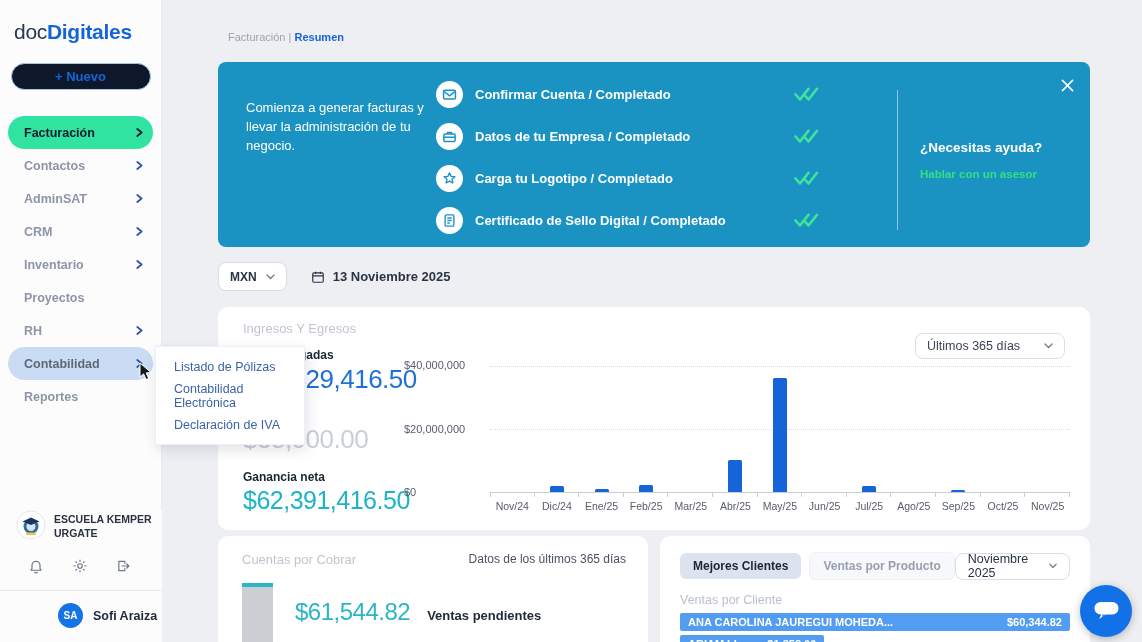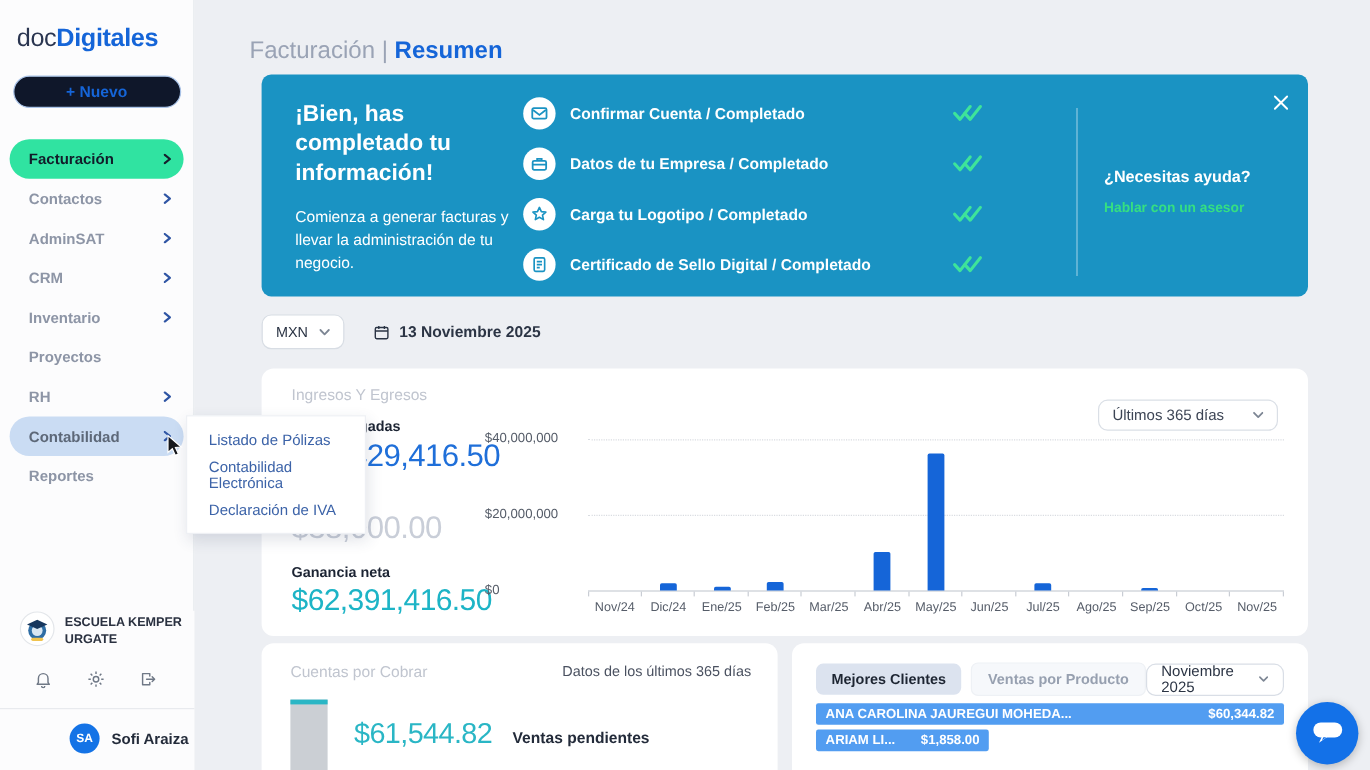--- a/index.html
+++ b/index.html
@@ -25,21 +25,21 @@
   .acct-name{margin-left:8px;font-size:10.5px;font-weight:700;color:#2a3140;line-height:1.3;}
   .icon-row{display:flex;justify-content:space-between;padding:0 30px 0 28px;margin-bottom:16px;}
   .icon-btn{display:flex;align-items:center;cursor:pointer;}
   .sb-divider{height:1px;background:#e8eaee;margin:0;}
   .user-row{display:flex;align-items:center;padding:12px 0 14px 58px;}
   .sa-avatar{width:25px;height:25px;border-radius:50%;background:#1473e6;color:#fff;font-size:10px;font-weight:700;
              display:flex;align-items:center;justify-content:center;}
   .user-name{margin-left:10px;font-size:12.5px;font-weight:600;color:#232b3a;white-space:nowrap;}
 
   
-  .breadcrumb{position:absolute;left:208px;top:31px;font-size:20px;color:#9aa3b5;}
+  .breadcrumb{position:absolute;left:228px;top:31px;font-size:11px;color:#9aa3b5;}
   .breadcrumb .page{color:#1565d8;font-weight:700;}
 
   
   .banner{position:absolute;left:218px;top:62px;width:872px;height:185px;background:#1a93c3;border-radius:8px;color:#fff;display:flex;}
   .banner-left{width:218px;padding:22px 0 0 28px;flex:none;}
   .b-title{width:162px;font-size:19px;font-weight:700;line-height:1.28;}
   .b-sub{width:180px;margin-top:15px;font-size:13px;line-height:1.45;}
   .checklist{flex:1;padding:11px 78px 0 0;}
   .check-row{display:flex;align-items:center;height:42px;}
   .circle-icon{flex:none;width:27px;height:27px;border-radius:50%;background:#fff;display:flex;align-items:center;justify-content:center;margin-right:12px;}
@@ -47,21 +47,21 @@
   .dblcheck{display:flex;align-items:center;}
   .banner-right{flex:none;width:193px;margin:28px 0 17px;border-left:1px solid rgba(255,255,255,.5);padding:50px 16px 0 22px;}
   .help-title{font-size:13.5px;font-weight:700;}
   .help-text{margin-top:11px;font-size:11px;line-height:1.55;}
   .help-link{margin-top:13px;font-size:11.5px;font-weight:700;color:#35df82;cursor:pointer;}
   .banner-close{position:absolute;top:17px;right:16px;cursor:pointer;display:flex;}
 
   
   .controls{position:absolute;left:218px;top:262px;display:flex;align-items:center;height:29px;}
   .currency-select{display:flex;align-items:center;gap:9px;height:29px;padding:0 11px;background:#fff;
-                   border:1px solid #d8dde4;border-radius:8px;font-size:12px;font-weight:400;color:#2b3444;cursor:pointer;}
+                   border:1px solid #d8dde4;border-radius:8px;font-size:12px;font-weight:700;color:#2b3444;cursor:pointer;}
   .date-group{display:flex;align-items:center;gap:8px;margin-left:24px;font-size:13px;font-weight:700;color:#2b3444;}
 
   
   .chart-card{position:absolute;left:218px;top:307px;width:872px;height:223px;background:#fff;border-radius:10px;}
   .card-title{position:absolute;left:25px;top:14px;font-size:13px;color:#c0c5cf;}
   .range-select{position:absolute;right:25px;top:26px;width:150px;height:26px;display:flex;align-items:center;justify-content:space-between;
                 padding:0 11px;background:#fff;border:1px solid #dadfe6;border-radius:8px;font-size:12.5px;color:#3c4454;cursor:pointer;}
   .metrics{position:absolute;left:25px;top:41px;}
   .m-label{font-size:12px;font-weight:700;color:#1c2433;}
   .m-value{font-size:26px;margin:2px 0 13px;letter-spacing:-.5px;}
@@ -225,21 +225,20 @@
   </div>
 
   <div class="breadcrumb">
     <span>Facturación</span>
     <span>|</span>
     <span class="page">Resumen</span>
   </div>
 
   <div class="banner">
     <div class="banner-left">
-      <div class="b-title">¡Bien, has completado tu información!</div>
       <div class="b-sub">Comienza a generar facturas y llevar la administración de tu negocio.</div>
     </div>
     <div class="checklist">
         <div class="check-row">
           <span class="circle-icon">
             <svg width="15" height="15" viewBox="0 0 24 24" fill="none" stroke="#1a93c3" stroke-width="2.4">
               <rect x="2.5" y="5" width="19" height="14" rx="2"></rect>
               <path d="M3.5 7.5l8.5 6.5 8.5-6.5"></path>
             </svg>
           </span>
@@ -408,20 +407,21 @@
     <div class="rc-head">
       <span class="tab active">Mejores Clientes</span>
       <span class="tab inactive">Ventas por Producto</span>
       <span class="month-select">
         <span>Noviembre 2025</span>
         <svg width="9" height="6" viewBox="0 0 9 6">
             <polyline points="1,1 4.5,4.6 8,1" fill="none" stroke="#7d8694" stroke-width="1.5" stroke-linecap="round" stroke-linejoin="round"></polyline>
           </svg>
       </span>
     </div>
+    <div class="rc-section">Ventas por Cliente</div>
     <div class="rc-rows">
         <div class="rc-row" style="width: 100%; background: rgb(82, 157, 241);">
           <span class="rc-name">ANA CAROLINA JAUREGUI MOHEDA...</span>
           <span class="rc-value">$60,344.82</span>
         </div>
         <div class="rc-row" style="width: 37%; background: rgb(82, 157, 241);">
           <span class="rc-name">ARIAM LI...</span>
           <span class="rc-value">$1,858.00</span>
         </div>
       </div>

